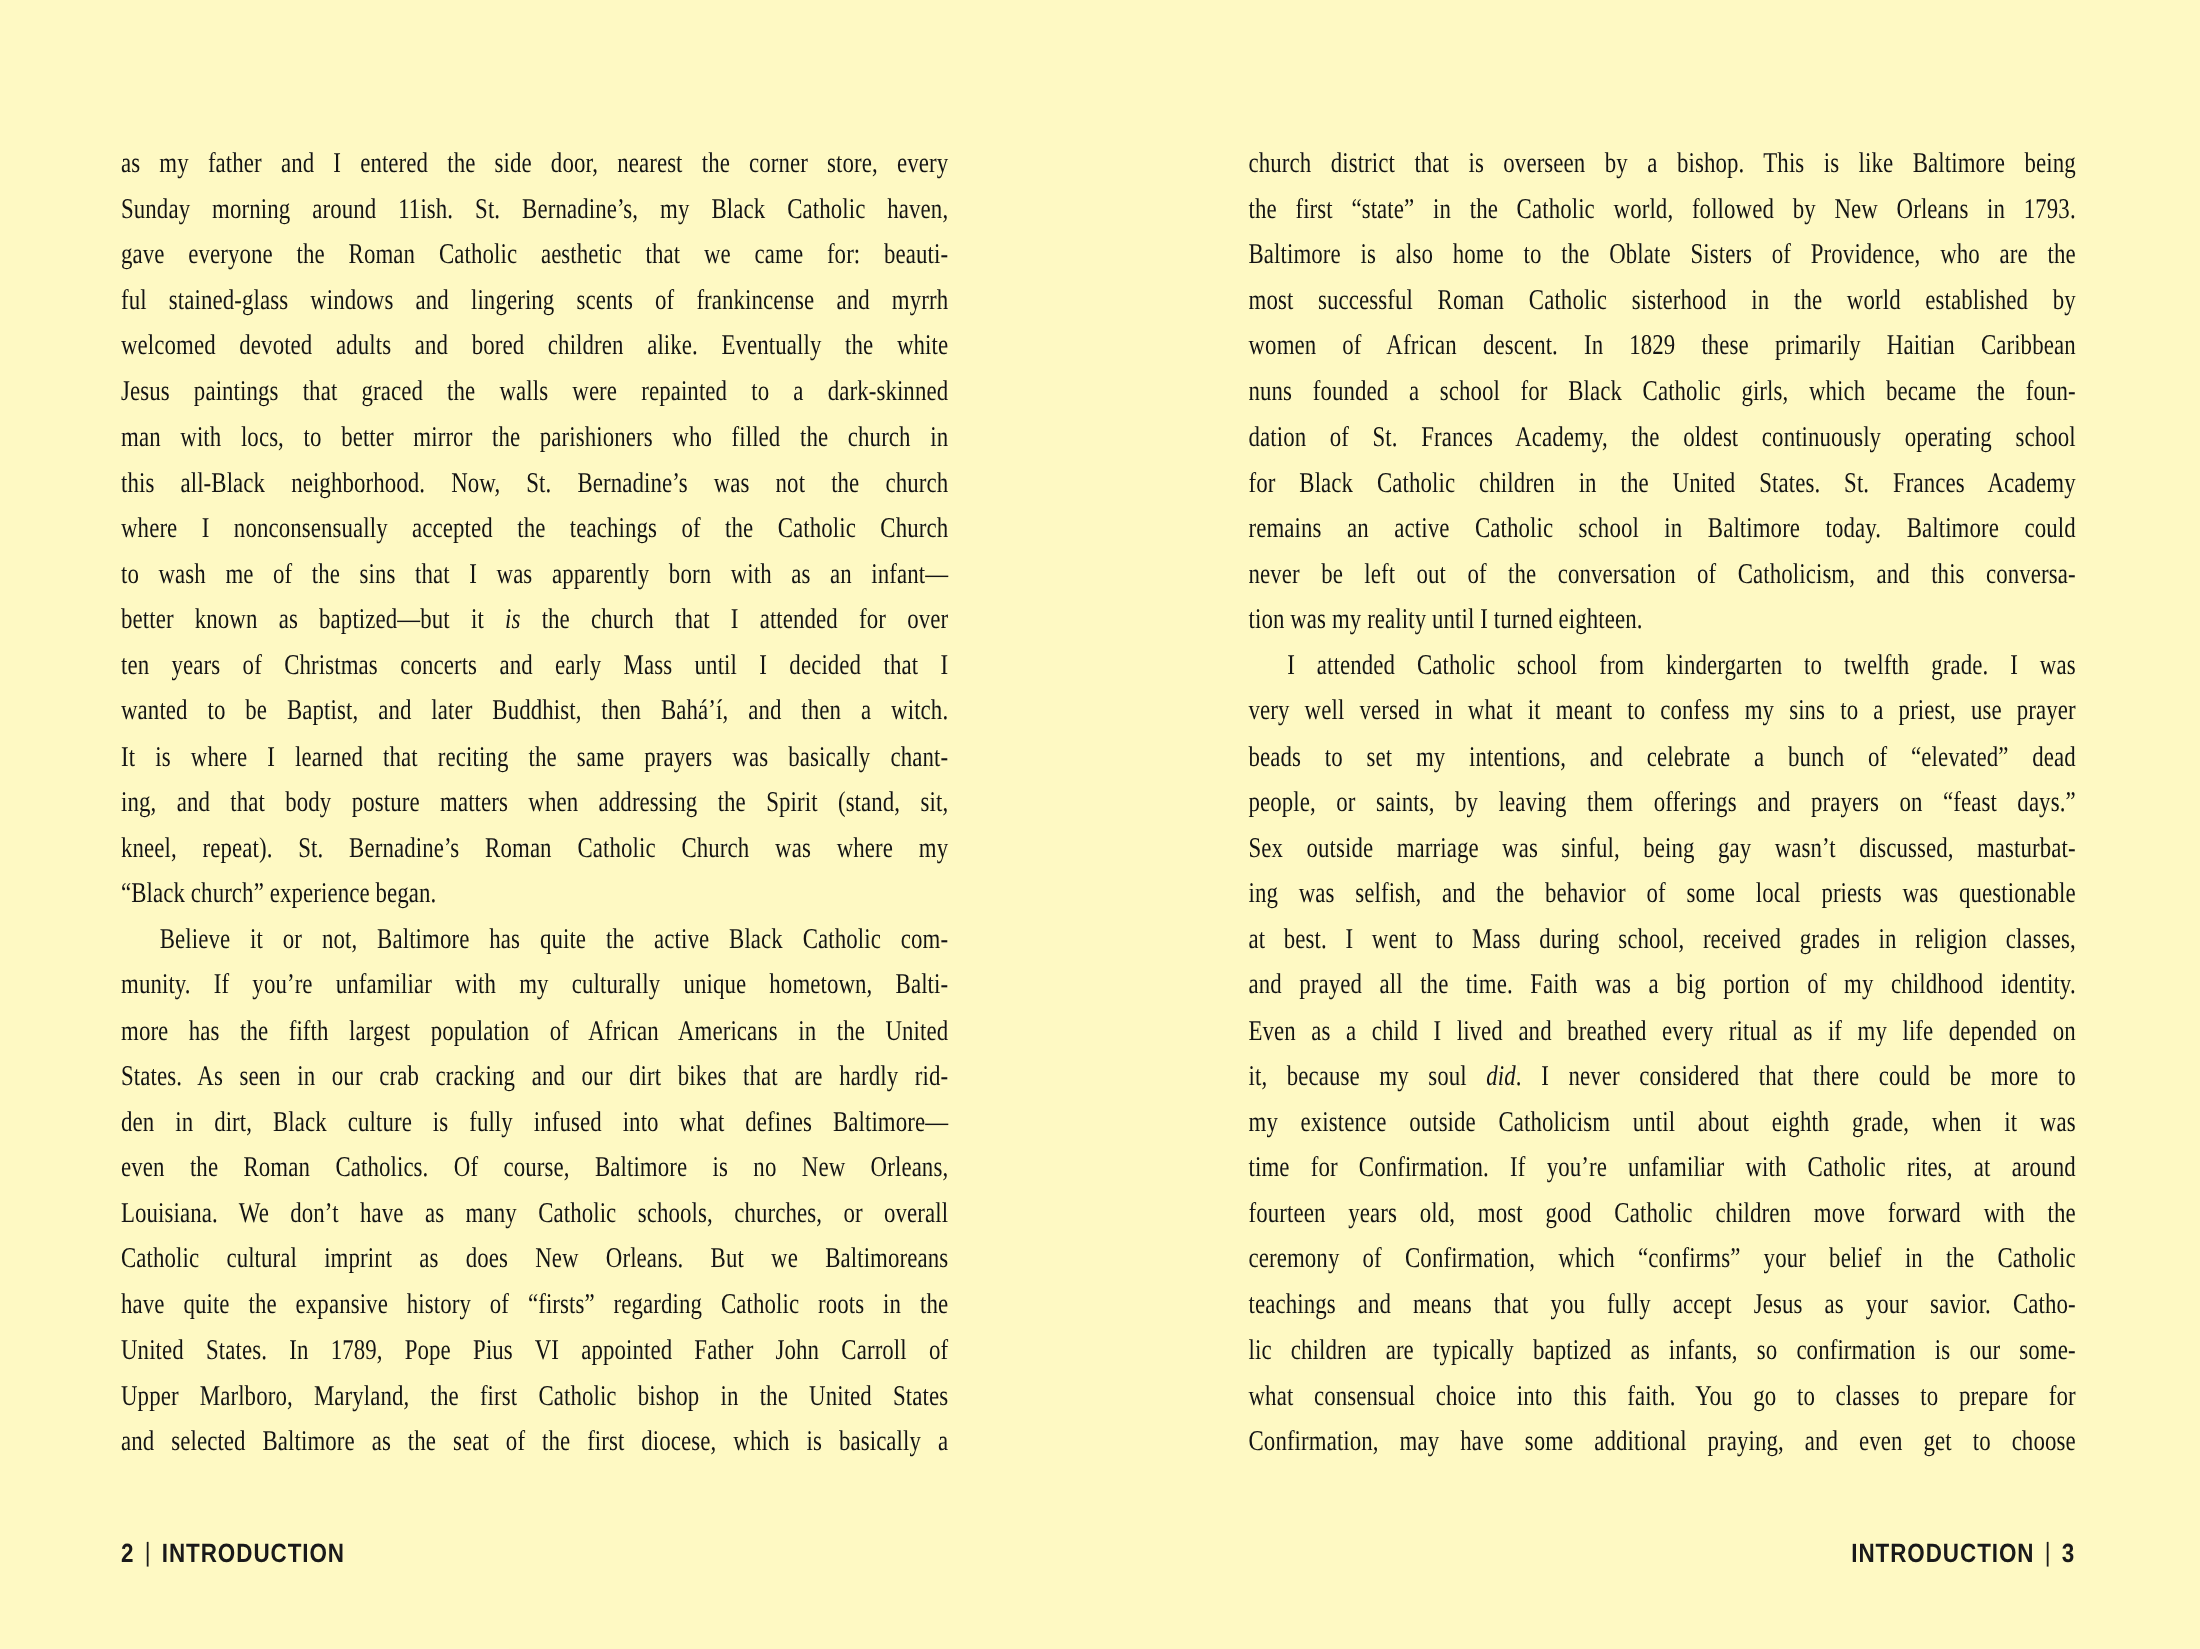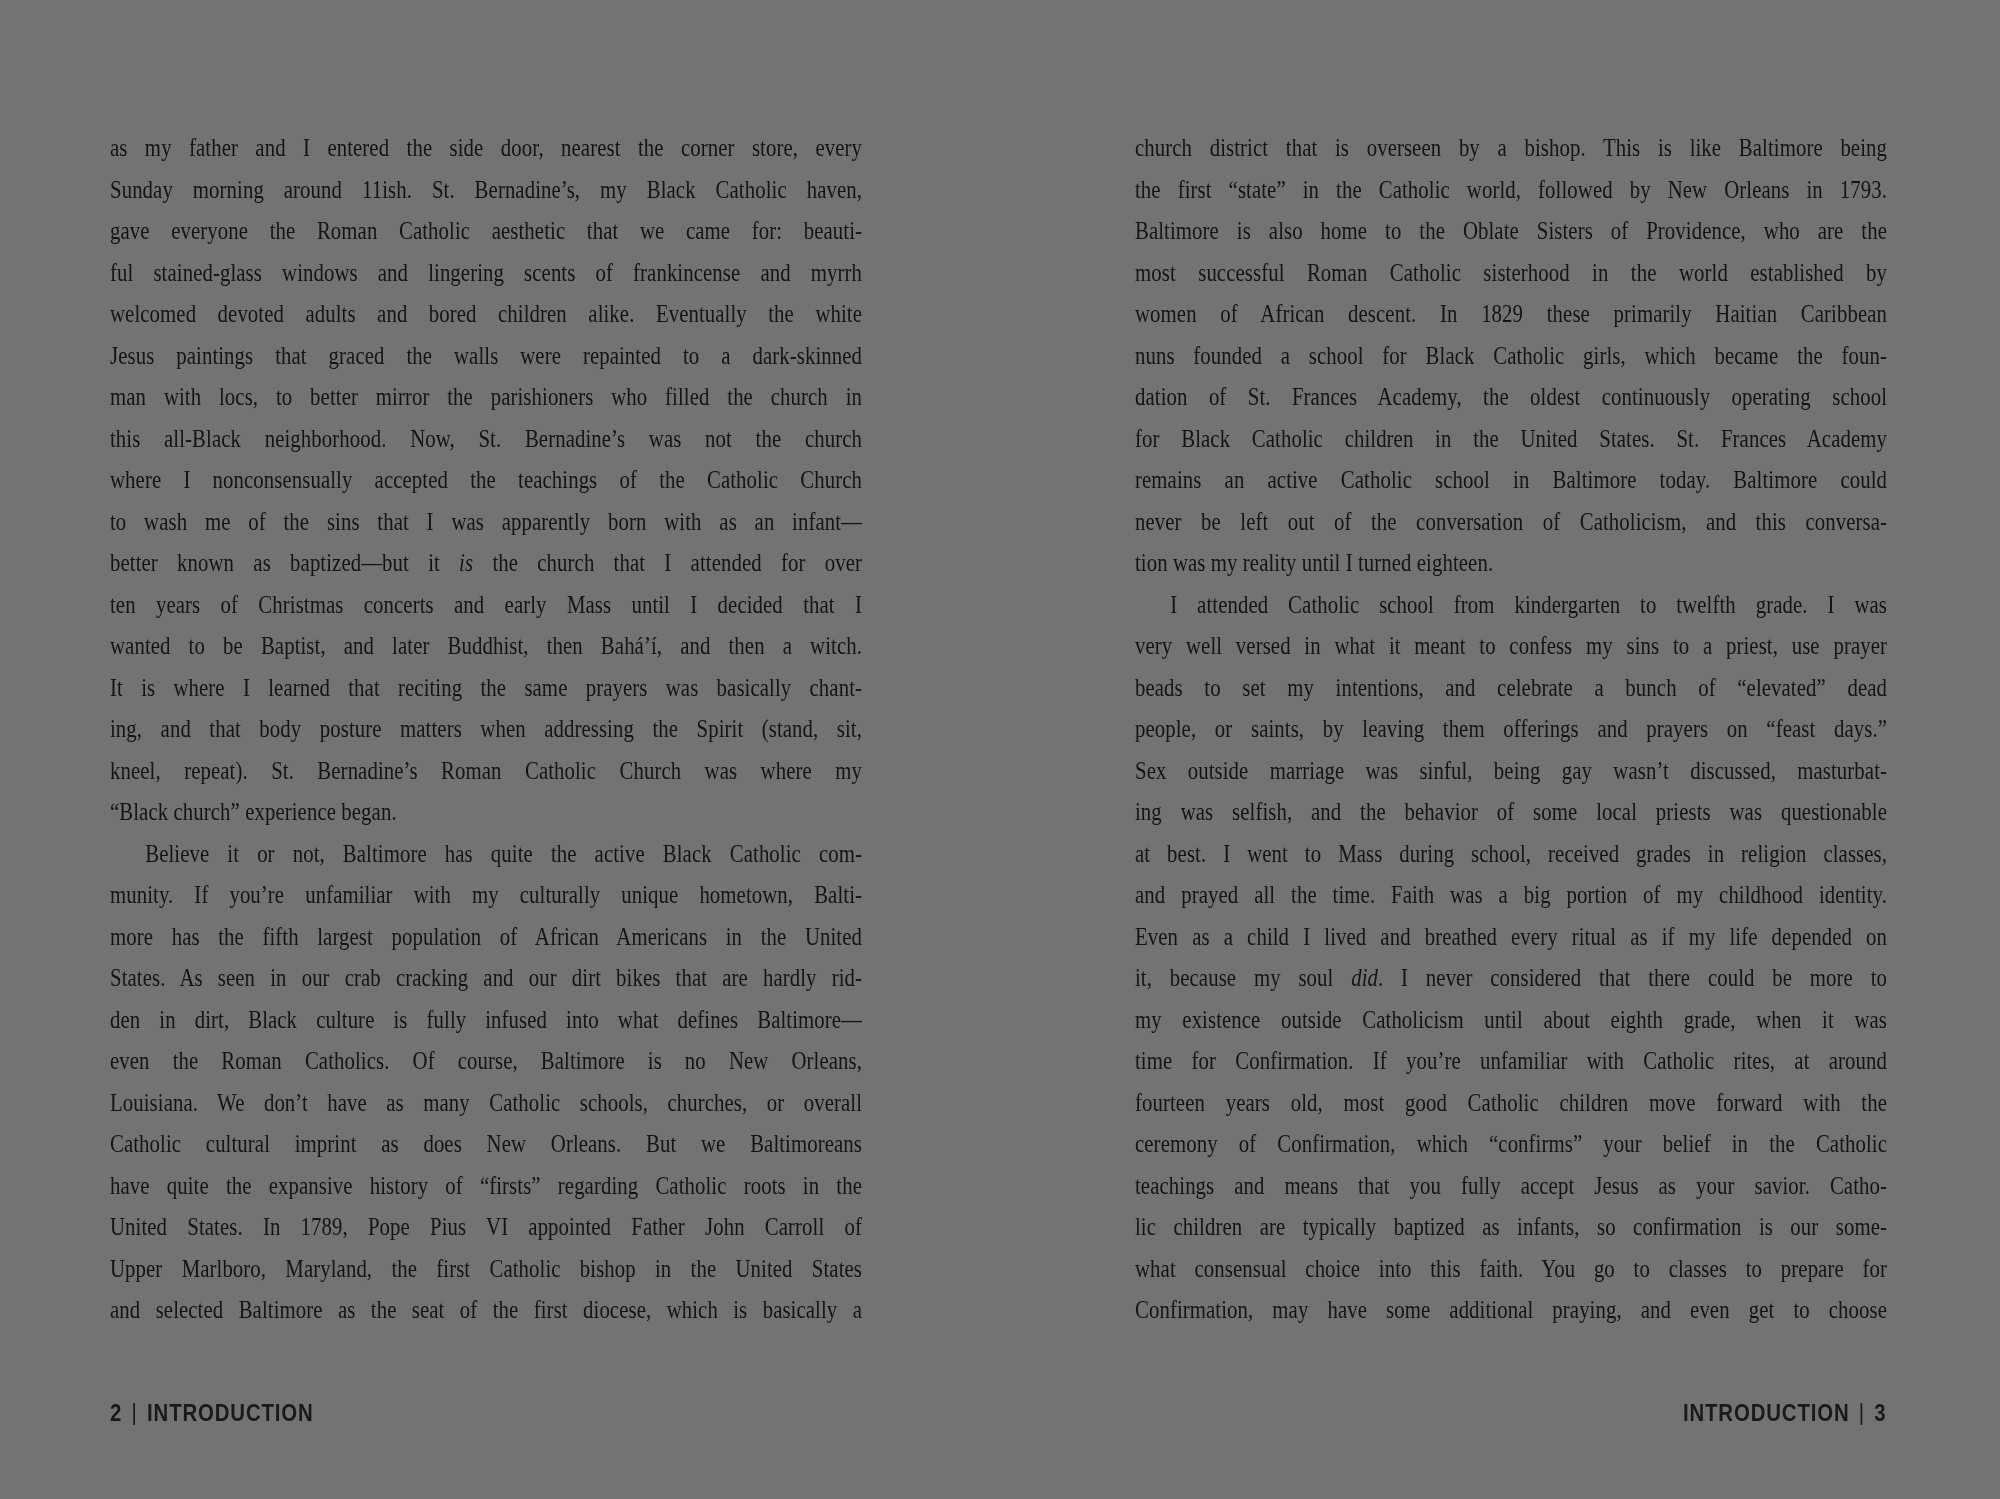--- a/index.html
+++ b/index.html
@@ -4,21 +4,21 @@
 <title>Book Spread</title>
 <style>
   html, body { margin: 0; padding: 0; }
   body {
     width: 2000px; height: 1499px;
     background: #ffffff;
     font-family: "Liberation Serif", "DejaVu Serif", serif;
     color: #141414;
     overflow: hidden;
   }
-  .spread { position: relative; width: 2000px; height: 1499px; background: #737373; }
+  .spread { position: relative; width: 2000px; height: 1499px; background: #fef9c3; }
 
   .textcol {
     position: absolute;
     top: 127px;
     width: 940px;               
     transform: scaleX(0.8);     
   }
   .textcol.left  { left: 110px; transform-origin: left top; }
   .textcol.right { left: 1135px; transform-origin: left top; }
 

